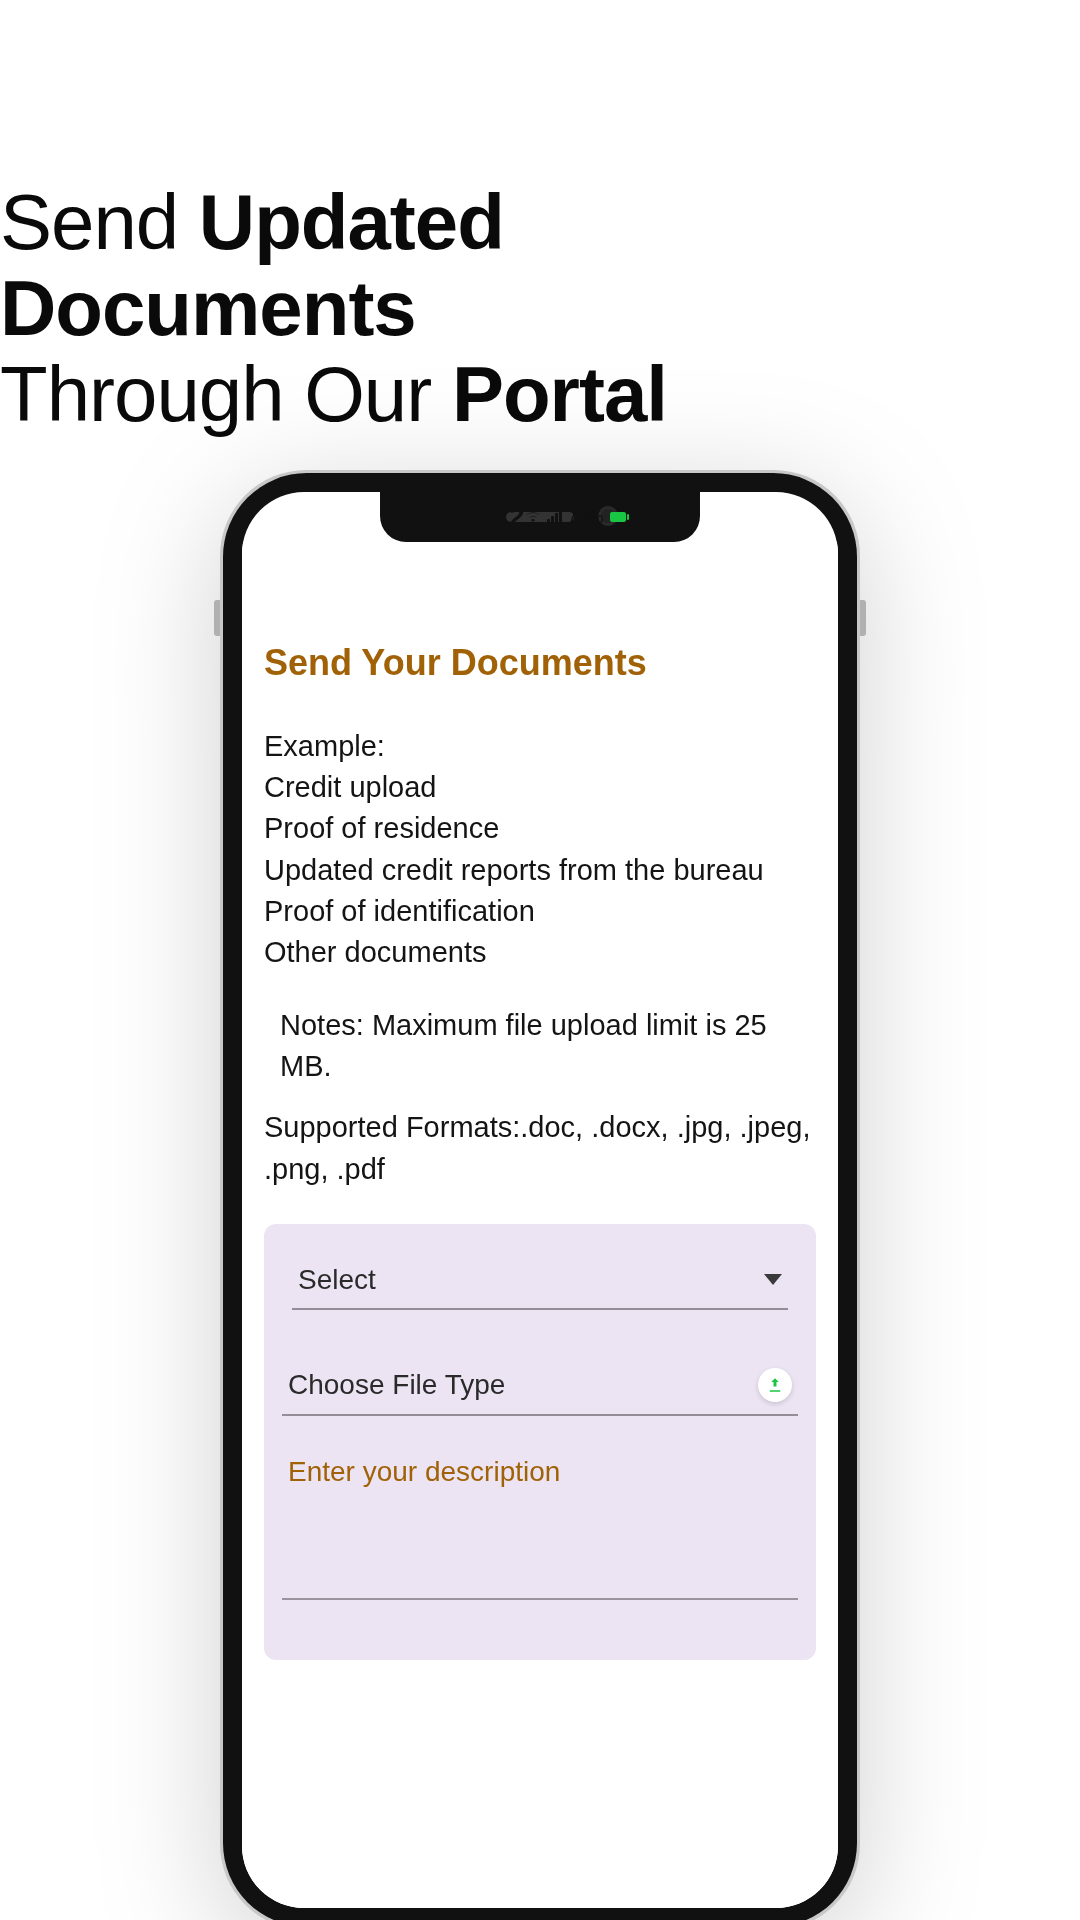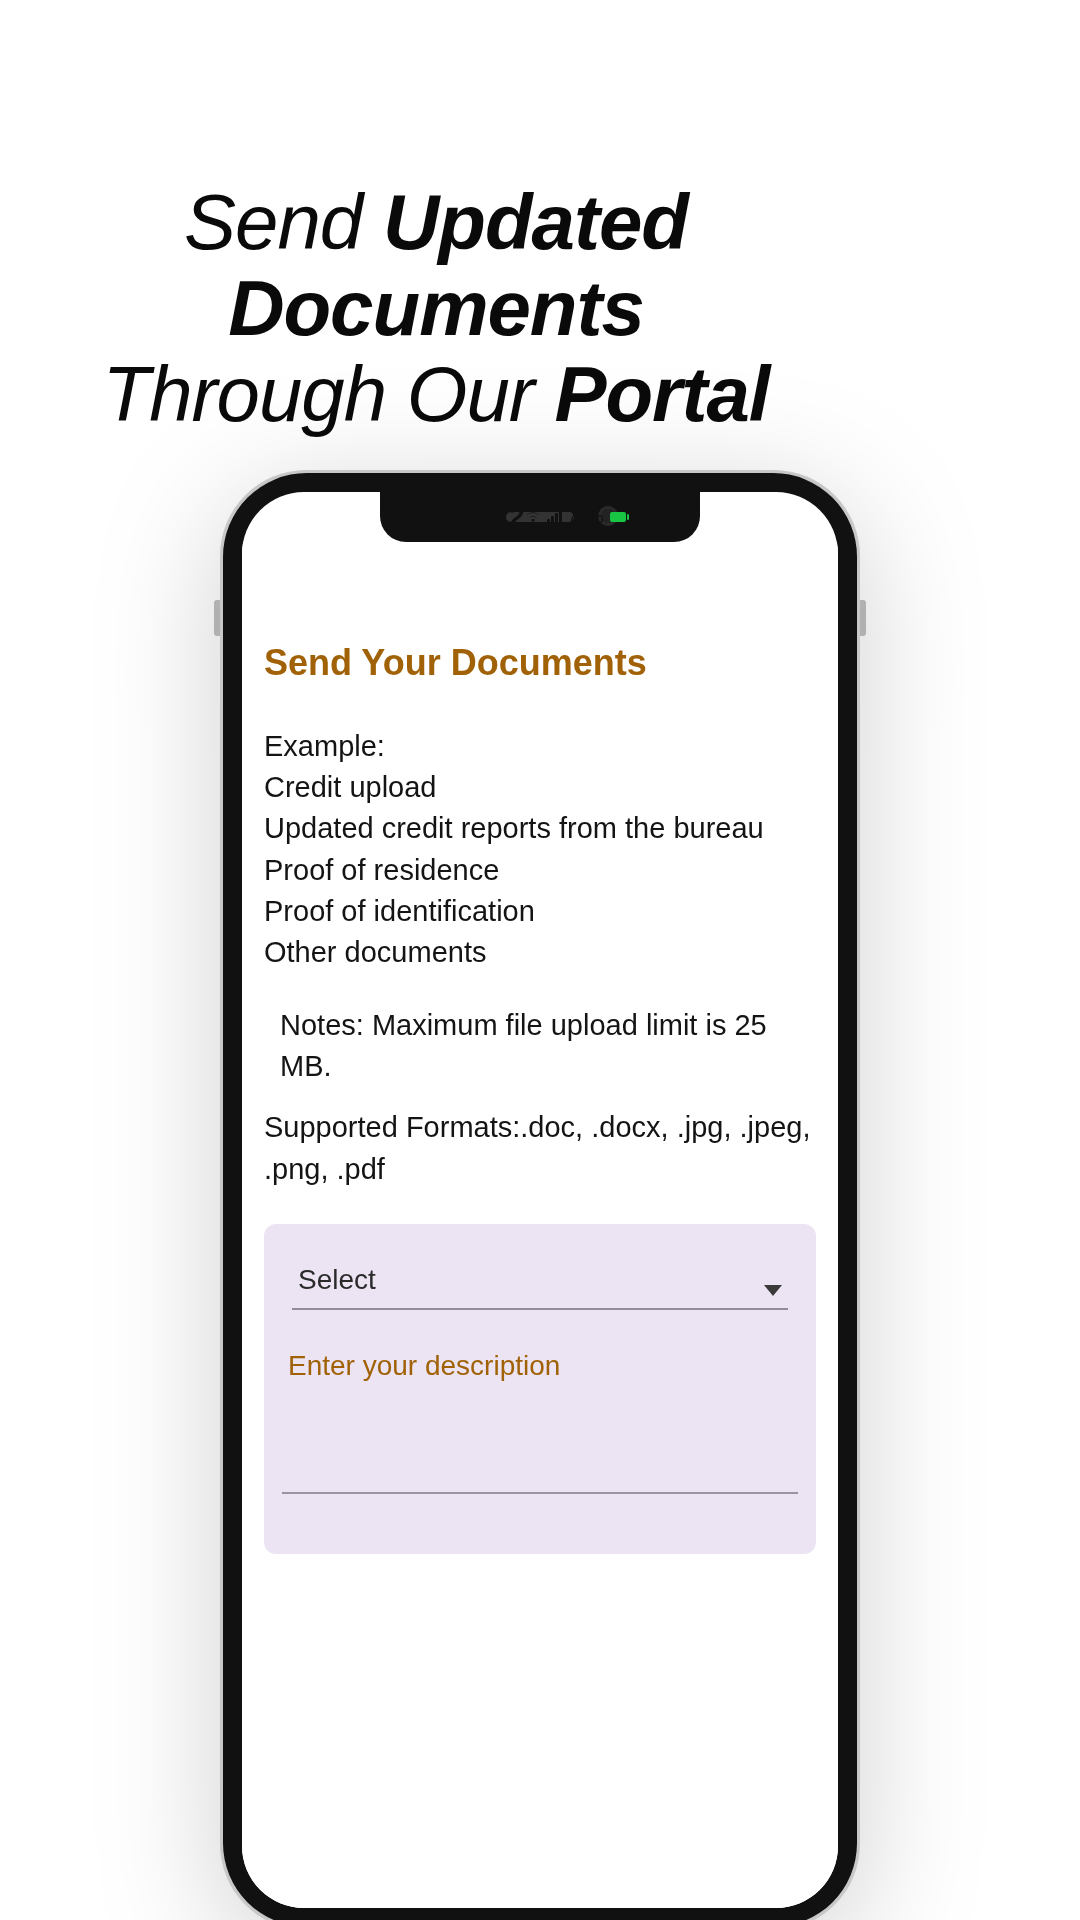--- a/index.html
+++ b/index.html
@@ -3,24 +3,23 @@
 <meta charset="utf-8">
 <style>
   * { margin: 0; padding: 0; box-sizing: border-box; }
   html, body { width: 1080px; height: 1920px; background: #ffffff; font-family: -apple-system, BlinkMacSystemFont, "Segoe UI", Arial, sans-serif; overflow: hidden; }
 
   .headline {
     position: absolute;
     top: 180px;
     left: 0;
     width: 872px;
-    text-align: center;
+    text-align: left;
     font-family: "Arial Black", Arial, sans-serif;
     color: #0a0a0a;
-    font-style: italic;
   }
   .headline .line { font-size: 78px; line-height: 1.1; letter-spacing: -1px; }
   .headline .light { font-weight: 400; font-family: Arial, sans-serif; }
   .headline .heavy { font-weight: 900; }
 
   .phone-wrap {
     position: absolute;
     top: 470px;
     left: 50%;
     transform: translateX(-50%);
@@ -104,21 +103,21 @@
     background: #ece4f3;
     border-radius: 12px;
     padding: 22px 18px 60px 18px;
   }
 
   .field {
     position: relative;
     margin-top: 18px;
     border-bottom: 2px solid rgba(0,0,0,0.38);
     padding: 18px 6px 12px 6px;
-    display: flex; align-items: flex-end; justify-content: space-between;
+    display: flex; align-items: center; justify-content: space-between;
     font-size: 28px; color: #2a2a2a;
   }
   .field.first { margin-top: 0; margin-left: 10px; margin-right: 10px; }
   .field.second { margin-top: 40px; }
   .dropdown-caret {
     width: 0; height: 0;
     border-left: 9px solid transparent;
     border-right: 9px solid transparent;
     border-top: 11px solid #3a3a3a;
   }
@@ -180,40 +179,48 @@
       </div>
     </div>
 
     <div class="app">
       <h1>Send Your Documents</h1>
 
       <div class="info">
         <div class="lbl">Example:</div>
         <div class="list">
           <div>Credit upload</div>
+          <div>Proof of residence</div>
           <div>Updated credit reports from the bureau</div>
-          <div>Proof of residence</div>
           <div>Proof of identification</div>
           <div>Other documents</div>
         </div>
         <div class="notes">
           <span class="lbl">Notes:</span><span> Maximum file upload limit is 25 MB.</span>
         </div>
         <div class="formats">
           <span class="lbl">Supported Formats:</span><span>.doc, .docx, .jpg, .jpeg, .png, .pdf</span>
         </div>
       </div>
 
       <div class="card">
 
         <div class="field first">
           <span>Select</span>
           <span class="dropdown-caret"></span>
         </div>
 
+        <div class="field second">
+          <span>Choose File Type</span>
+          <span class="upload-btn">
+            <svg viewBox="0 0 24 24">
+              <path fill="#18c644" d="M12 3l5 5h-3v6h-4V8H7l5-5zM5 19h14v2H5z"></path>
+            </svg>
+          </span>
+        </div>
 
         <div class="textarea">
           <span>Enter your description</span>
         </div>
 
       </div>
     </div>
 
   </div>
 </div>

